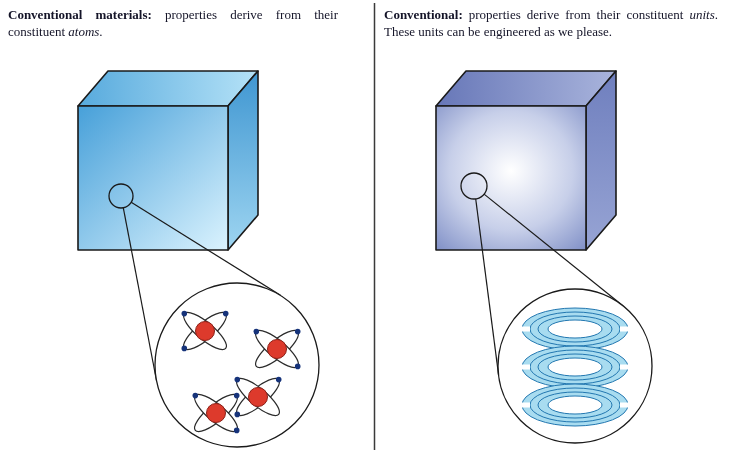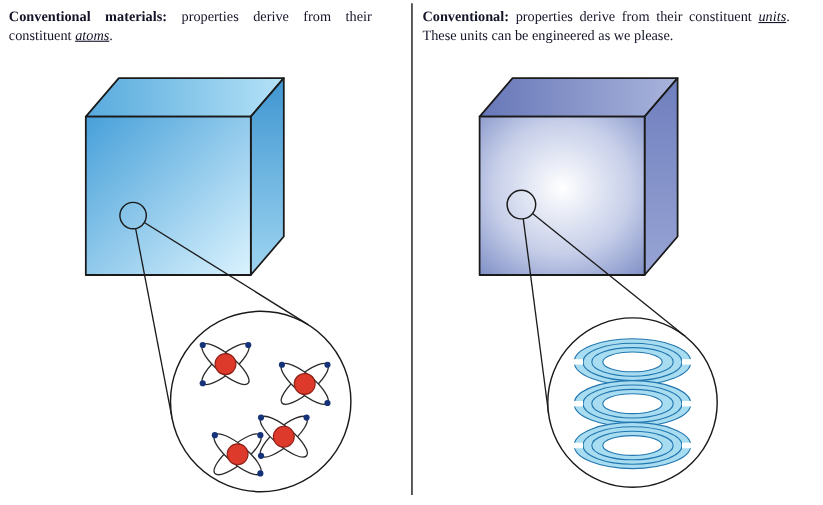--- a/index.html
+++ b/index.html
@@ -36,21 +36,21 @@
   .diagram{position:absolute;left:0;top:0;display:block;}
   .caption{
     position:absolute;top:6px;
     font-size:13px;line-height:17px;
     color:var(--text);
     text-align:justify;
   }
   .caption.left{left:8px;width:330px;}
   .caption.right{left:384px;width:334px;}
   .bold{font-weight:700;}
-  .italic{font-style:italic;text-decoration:underline;}
+  .italic{font-style:italic;}
 
   
   .divider-line{stroke:var(--divider);stroke-width:1.5;}
   .cube-face{stroke:var(--outline);stroke-width:1.6;stroke-linejoin:round;}
   .front-l{fill:url(#gFrontL);}
   .top-l{fill:url(#gTopL);}
   .side-l{fill:url(#gSideL);}
   .front-r{fill:url(#gFrontR);}
   .top-r{fill:url(#gTopR);}
   .side-r{fill:url(#gSideR);}

